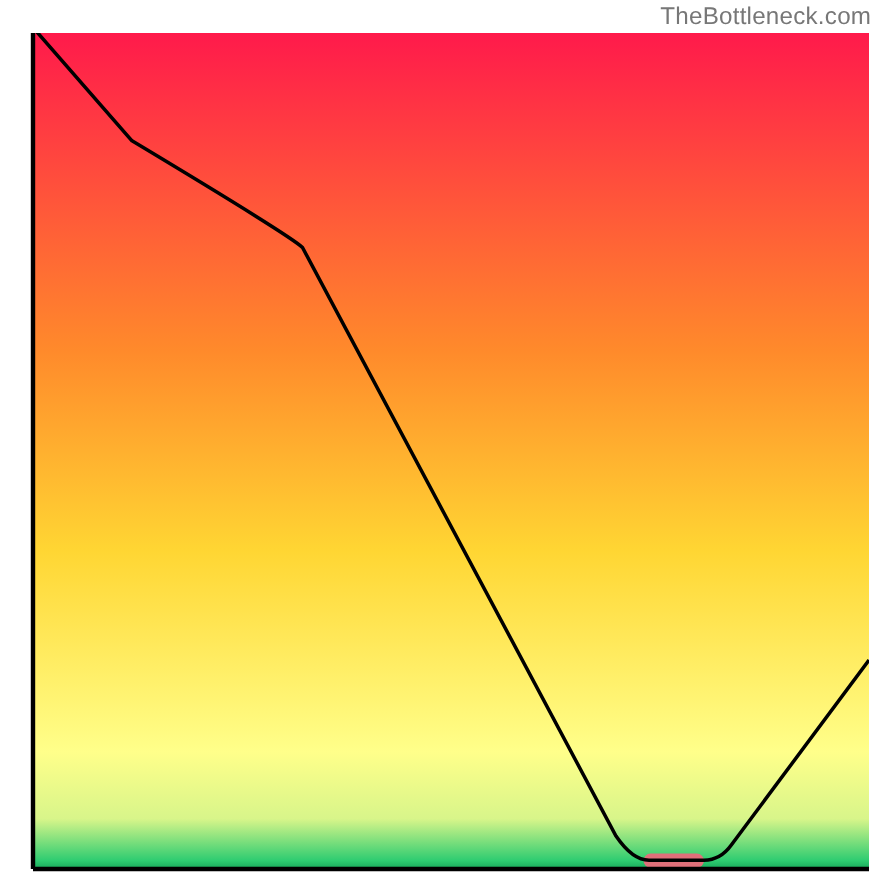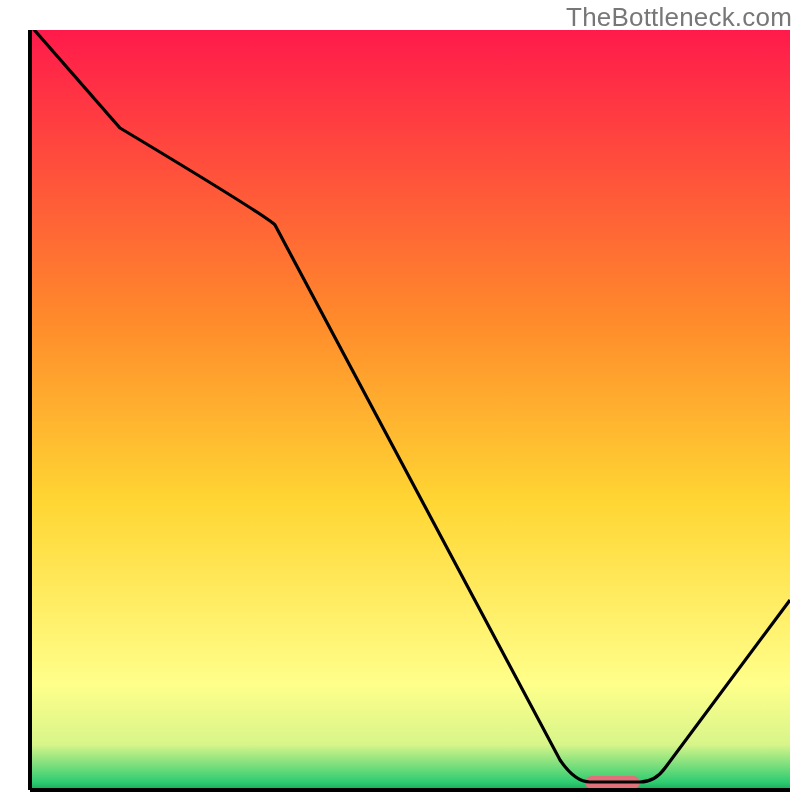--- a/index.html
+++ b/index.html
@@ -12,21 +12,21 @@
   }
   .container {
     position: relative;
     width: 800px;
     height: 800px;
   }
   .watermark {
     position: absolute;
     top: 2px;
     right: 8px;
-    font-size: 26px;
+    font-size: 22px;
     font-weight: 500;
     color: #777;
     letter-spacing: 0.2px;
   }
   .chart {
     position: absolute;
     left: 0;
     top: 0;
     width: 800px;
     height: 800px;

